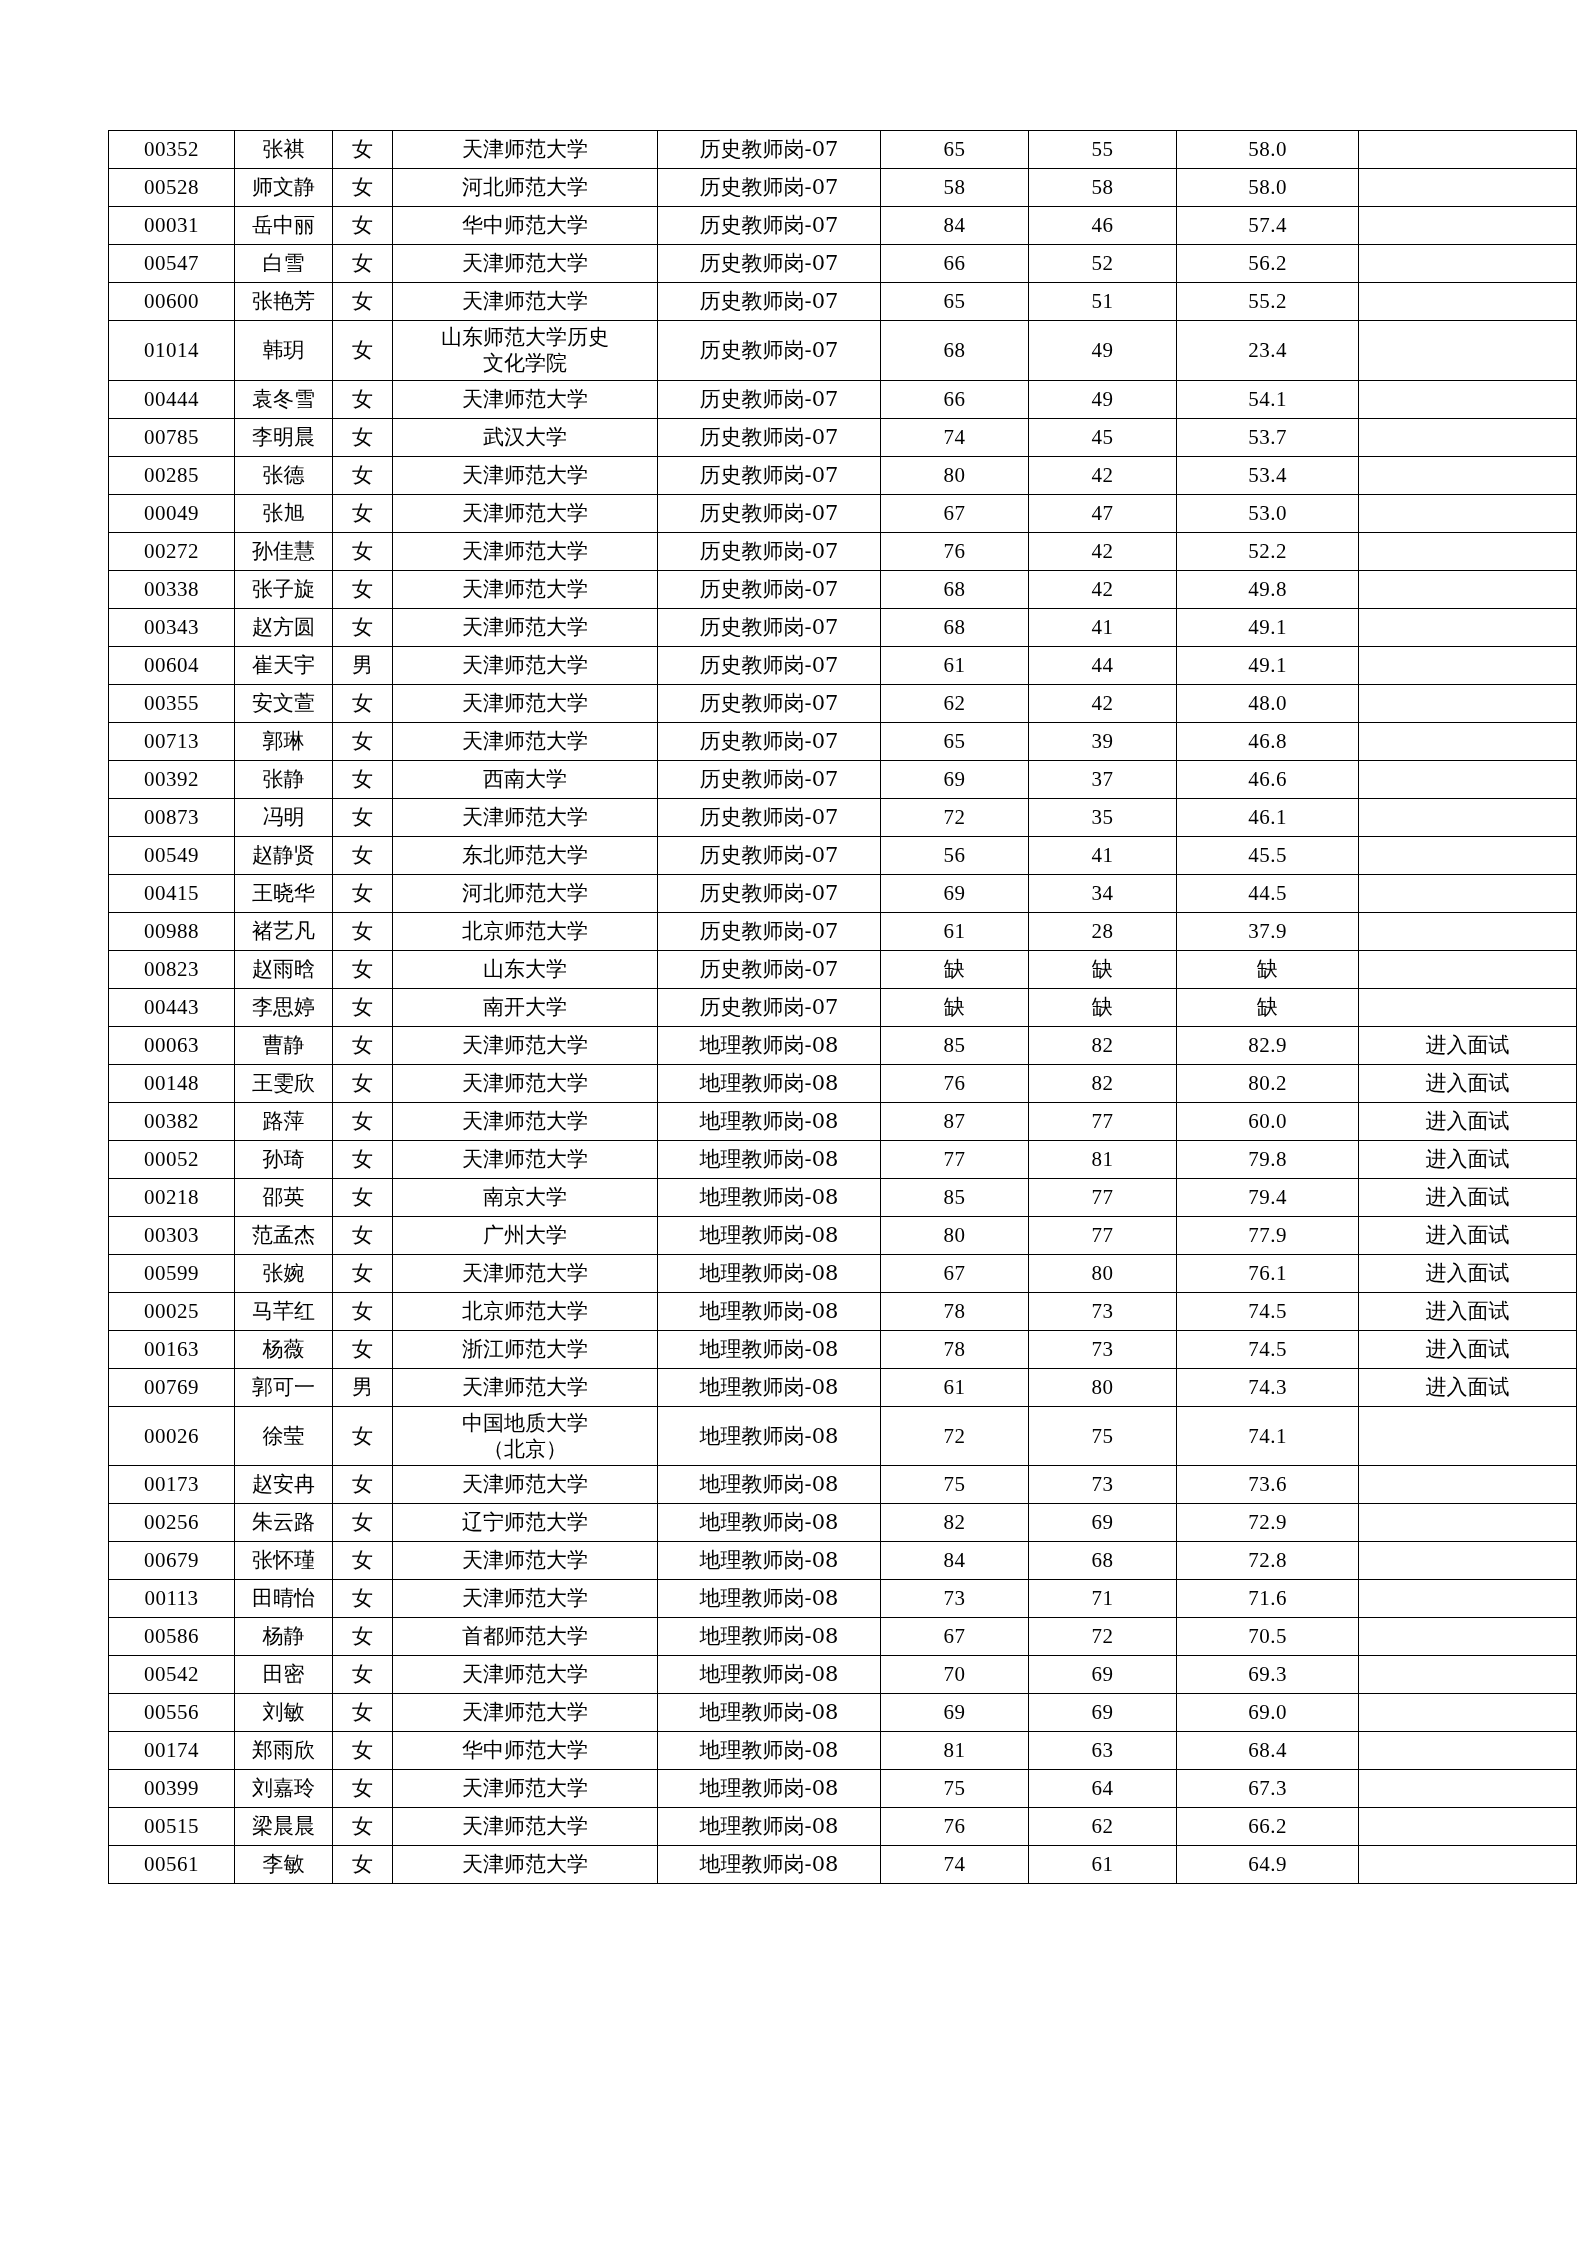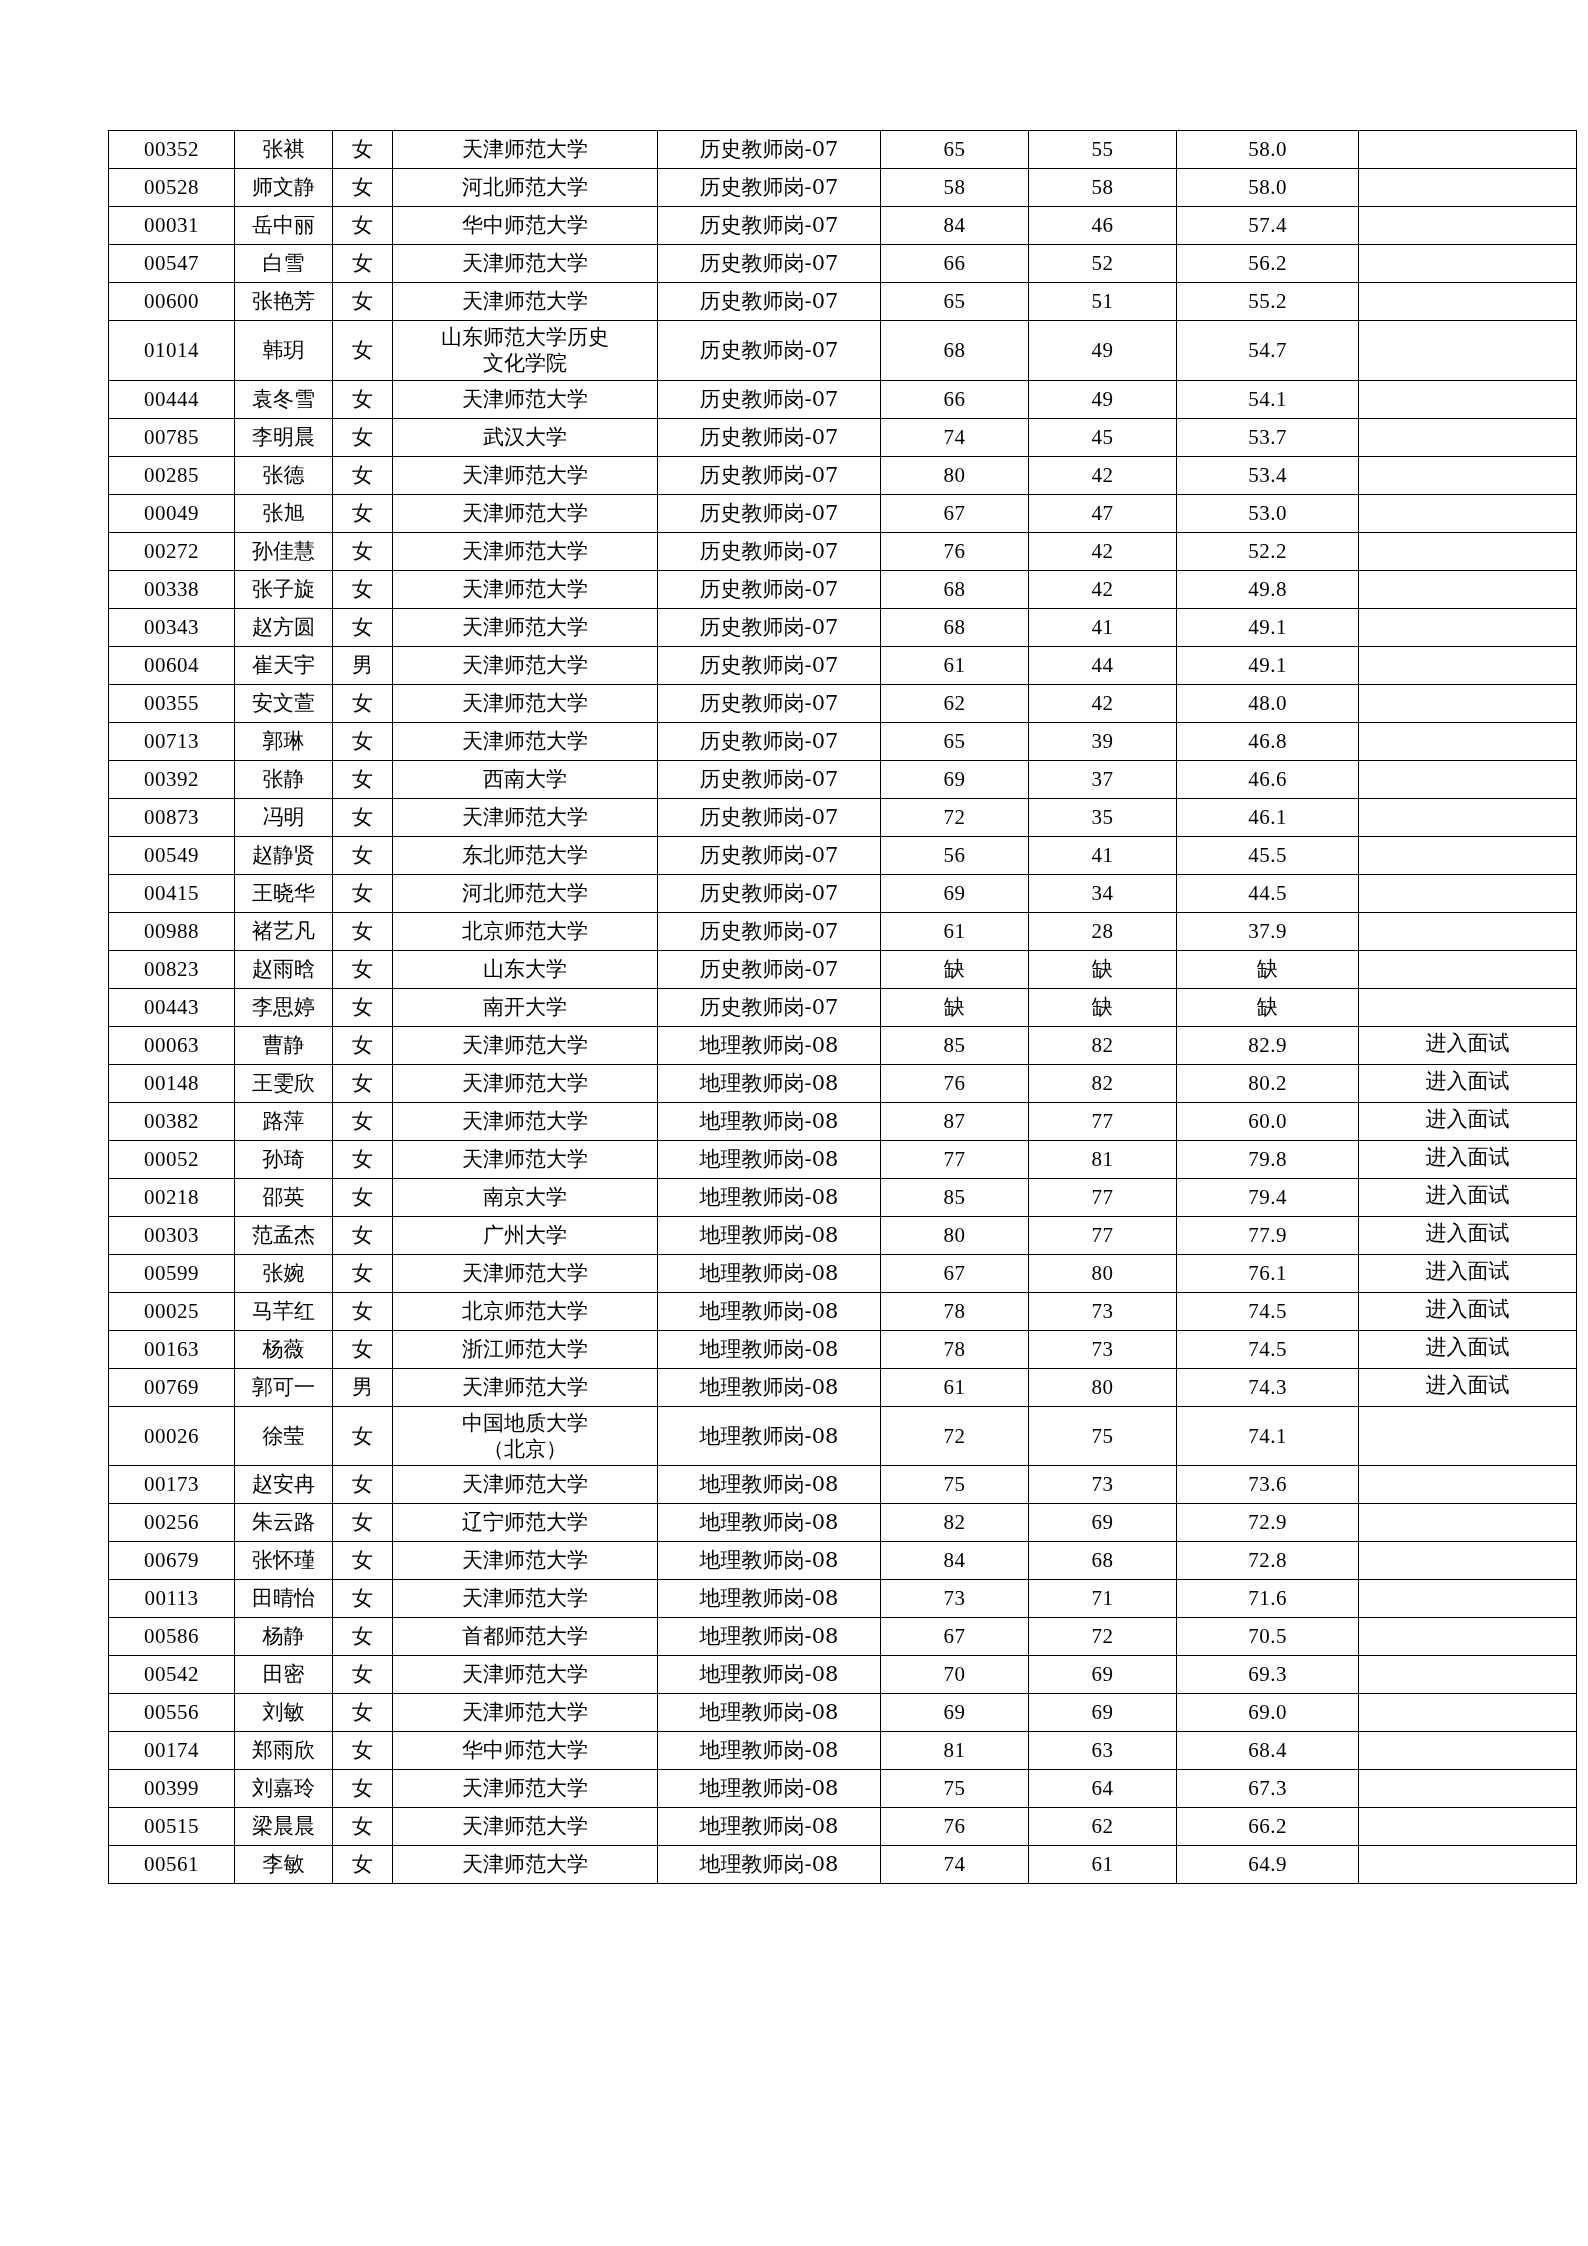--- a/index.html
+++ b/index.html
@@ -47,21 +47,21 @@
   td.school {
     padding-left: 4px;
     padding-right: 4px;
     font-family: Liberation Serif, serif;
   }
   td.two-line {
     line-height: 1.45;
     height: 74px;
   }
   td.result {
-    font-family: Liberation Mono, monospace;
+    font-family: Liberation Serif, serif;
   }
   
   col.c-id     { width: 126px; }
   col.c-name   { width: 98px;  }
   col.c-sex    { width: 60px;  }
   col.c-school { width: 265px; }
   col.c-post   { width: 223px; }
   col.c-s1     { width: 148px; }
   col.c-s2     { width: 148px; }
   col.c-total  { width: 182px; }
@@ -140,21 +140,21 @@
           <td class="result"></td>
         </tr>
         <tr>
           <td class="num two-line">01014</td>
           <td class="name two-line">韩玥</td>
           <td class="sex two-line">女</td>
           <td class="school two-line">山东师范大学历史<br>文化学院</td>
           <td class="post two-line">历史教师岗-07</td>
           <td class="num two-line">68</td>
           <td class="num two-line">49</td>
-          <td class="num two-line">54.7</td>
+          <td class="num two-line">23.4</td>
           <td class="result two-line"></td>
         </tr>
         <tr>
           <td class="num">00444</td>
           <td class="name">袁冬雪</td>
           <td class="sex">女</td>
           <td class="school">天津师范大学</td>
           <td class="post">历史教师岗-07</td>
           <td class="num">66</td>
           <td class="num">49</td>

